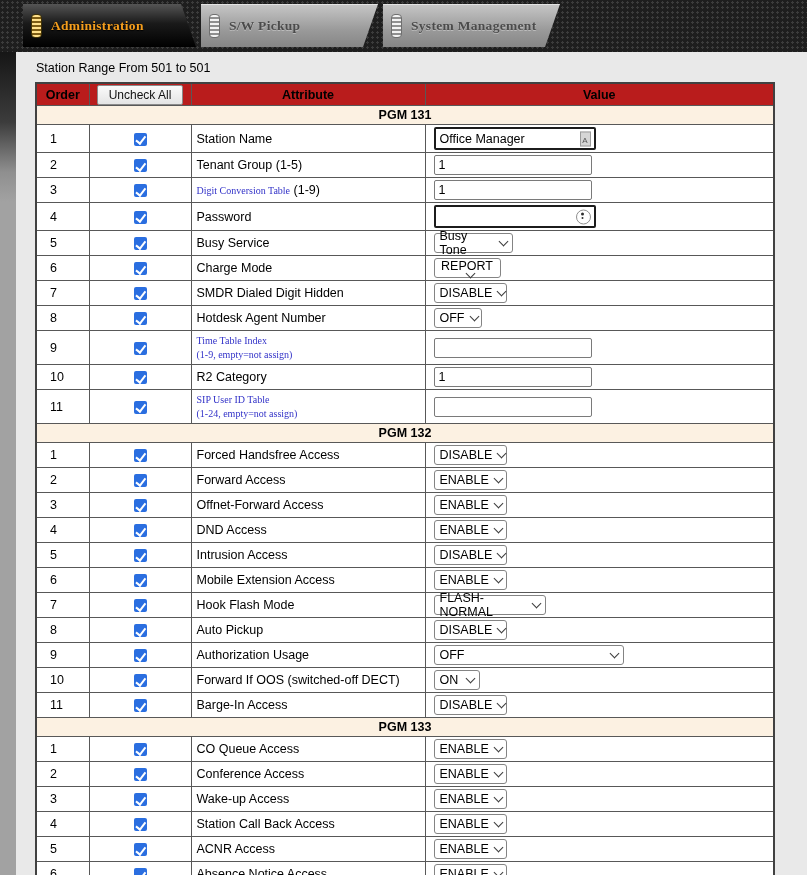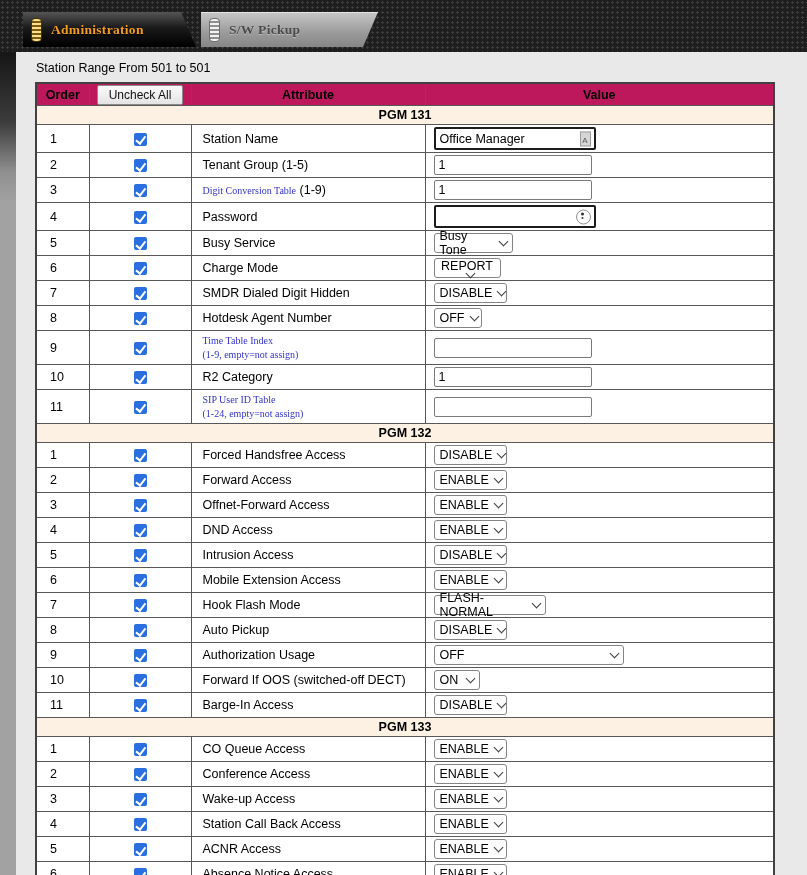--- a/index.html
+++ b/index.html
@@ -3,21 +3,21 @@
 <meta charset="utf-8">
 <style>
   html,body{margin:0;padding:0;}
   body{width:807px;height:875px;overflow:hidden;position:relative;background:#a2a2a2;
        font-family:"Liberation Sans",sans-serif;-webkit-font-smoothing:antialiased;}
   
   .topbar{position:absolute;top:0;left:0;width:807px;height:52px;background-color:#1e1e1e;
           background-image:radial-gradient(rgba(130,130,130,.30) 1px,transparent 1.4px);
           background-size:5px 5px;}
   .tabbar{position:absolute;left:23px;bottom:5px;display:flex;align-items:flex-end;height:35px;}
-  .tab{height:35px;display:flex;align-items:center;padding:0 18px 0 8px;box-sizing:border-box;cursor:pointer;}
+  .tab{height:43px;display:flex;align-items:center;padding:0 18px 0 8px;box-sizing:border-box;cursor:pointer;}
   .tab.active{width:173px;background:linear-gradient(#555 0%,#1a1a1a 45%,#000 100%);
               clip-path:polygon(0 0,calc(100% - 15px) 0,100% 100%,0 100%);}
   .tab.inactive{width:177px;margin-left:5px;background:linear-gradient(#c7c7c7 0%,#9a9a9a 60%,#868686 100%);
               clip-path:polygon(0 0,100% 0,calc(100% - 15px) 100%,0 100%);
               box-shadow:inset 0 1px 0 rgba(255,255,255,.5);}
   .tabicon{width:9px;height:22px;border-radius:4px;flex:none;
            background:repeating-linear-gradient(#f2f2f2 0 2px,#8f8f8f 2px 4px);border:1px solid #6f6f6f;}
   .tab.active .tabicon{background:repeating-linear-gradient(#ffe08a 0 2px,#7c5c14 2px 4px);border:1px solid #3f3208;}
   .tablabel{font-family:"Liberation Serif",serif;font-weight:bold;font-size:13.5px;margin-left:9px;
             letter-spacing:.3px;white-space:nowrap;}
@@ -25,28 +25,28 @@
   .tab.inactive .tablabel{color:#4b4b4b;text-shadow:0 1px 0 rgba(255,255,255,.35);}
   
   .leftstrip{position:absolute;top:52px;left:0;width:16px;height:823px;
              background:linear-gradient(#161616 0px,#3c3c3c 70px,#8f8f8f 120px,#a2a2a2 150px);}
   
   .content{position:absolute;top:52px;left:16px;width:791px;height:823px;background:#e9e9e9;
            padding:6px 0 0 19px;box-sizing:border-box;overflow:hidden;}
   .subtitle{font-size:12.5px;color:#000;margin:3px 0 7px 1px;}
   table{border-collapse:collapse;table-layout:fixed;width:738px;background:#fff;border:2px solid #414141;}
   th,td{border:1px solid #585858;overflow:hidden;}
-  thead th{background:#be185d;font-weight:bold;font-size:12.5px;height:21px;text-align:center;padding:0;}
+  thead th{background:#b91c1c;font-weight:bold;font-size:12.5px;height:21px;text-align:center;padding:0;}
   .uncheck-btn{font-family:"Liberation Sans",sans-serif;font-size:12px;color:#111;
                background:linear-gradient(#fafafa,#e4e4e4);border:1px solid #8a8a8a;border-radius:2px;
                padding:2px 11px;cursor:pointer;}
   tr.section td{background:#fcf1e2;font-weight:bold;font-size:12.5px;text-align:center;height:18px;padding:0;}
   td.c-order{font-size:12.5px;padding:0 0 0 13px;height:22px;}
   td.c-check{text-align:center;padding:0;}
-  td.c-attr{font-size:12.5px;padding:2px 2px 2px 11px;line-height:14px;}
+  td.c-attr{font-size:12.5px;padding:2px 2px 2px 5px;line-height:14px;}
   td.c-val{padding:2px 2px 2px 8px;}
   .alink{color:#3232c8;font-family:"Liberation Serif",serif;font-size:10px;text-decoration:none;cursor:pointer;display:inline-block;line-height:14px;}
   .anote{display:block;}
   .atext{color:#000;}
   
   .cb{display:inline-block;width:13px;height:13px;background:#2a6ee0;border-radius:2px;position:relative;
       vertical-align:middle;cursor:pointer;}
   .cb::after{content:'';position:absolute;left:4.5px;top:1.5px;width:3.5px;height:7.5px;
              border:solid #fff;border-width:0 2px 2px 0;transform:rotate(38deg);}
   
@@ -73,20 +73,24 @@
 
 <div class="topbar">
   <div class="tabbar" id="tabbar">
       <div class="tab active">
         <span class="tabicon"></span>
         <span class="tablabel">Administration</span>
       </div>
       <div class="tab inactive">
         <span class="tabicon"></span>
         <span class="tablabel">S/W Pickup</span>
+      </div>
+      <div class="tab inactive">
+        <span class="tabicon"></span>
+        <span class="tablabel">System Management</span>
       </div>
     </div>
 </div>
 <div class="leftstrip"></div>
 
 <div class="content">
   <div class="subtitle">Station Range From 501 to 501</div>
   <table>
     <colgroup>
         <col style="width:53px">

